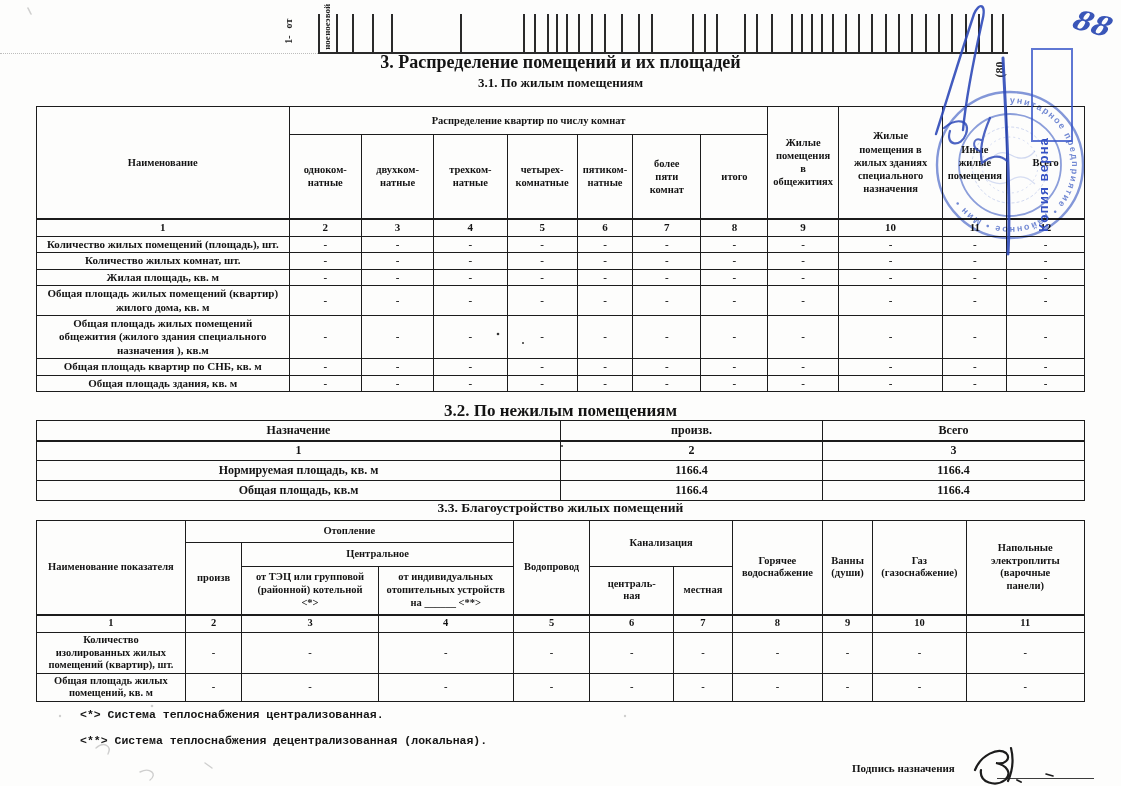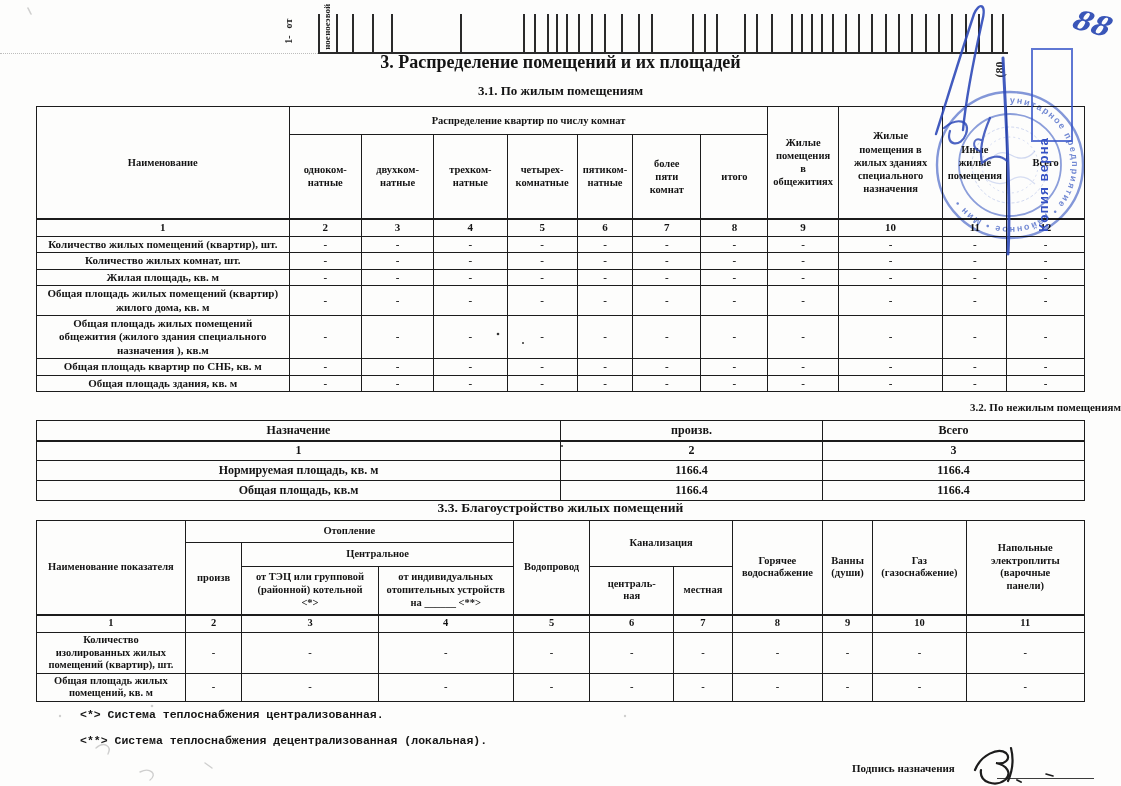--- a/index.html
+++ b/index.html
@@ -2,22 +2,22 @@
 <html><head>
 <meta charset="utf-8">
 <style>
   * { margin:0; padding:0; box-sizing:border-box; }
   body { background:#e8e8e6; font-family:"Liberation Serif", serif; }
   .page { position:relative; width:1121px; height:786px; background:#fdfdfc; overflow:hidden;
           color:#141414; }
   
   .title { position:absolute; left:0; width:1121px; text-align:center; font-weight:bold; }
   .t-main { top:52px; font-size:18px; }
-  .t-31   { top:83px; font-size:13px; }
-  .t-32   { top:401px; font-size:11px;text-align:right; }
+  .t-31   { top:75px; font-size:13px; }
+  .t-32   { top:401px; font-size:17px; }
   .t-33   { top:500px; font-size:13.5px; }
   
   table { position:absolute; left:36px; width:1049px; border-collapse:collapse; table-layout:fixed;
           background:transparent; }
   th, td { border:1.5px solid #1c1c1c; font-weight:bold; text-align:center; vertical-align:middle;
            white-space:pre-line; padding:1px 2px; color:#141414; }
   #table31 { top:106px; }  #table31 th { font-size:10.5px; line-height:1.25; }
   #table31 td { font-size:11px; line-height:1.22; }
   #table32 { top:420px; }  #table32 th, #table32 td { font-size:12px; height:20px; }
   #table33 { top:520px; }  #table33 th { font-size:10.5px; line-height:1.2; }
@@ -175,21 +175,21 @@
           <td>7</td>
           <td>8</td>
           <td>9</td>
           <td>10</td>
           <td>11</td>
           <td>12</td>
         </tr>
     </thead>
     <tbody>
         <tr>
-          <td class="lbl">Количество жилых помещений (квартир), шт.</td>
+          <td class="lbl">Количество жилых помещений (площадь), шт.</td>
           <td class="val">-</td>
           <td class="val">-</td>
           <td class="val">-</td>
           <td class="val">-</td>
           <td class="val">-</td>
           <td class="val">-</td>
           <td class="val">-</td>
           <td class="val">-</td>
           <td class="val">-</td>
           <td class="val">-</td>

